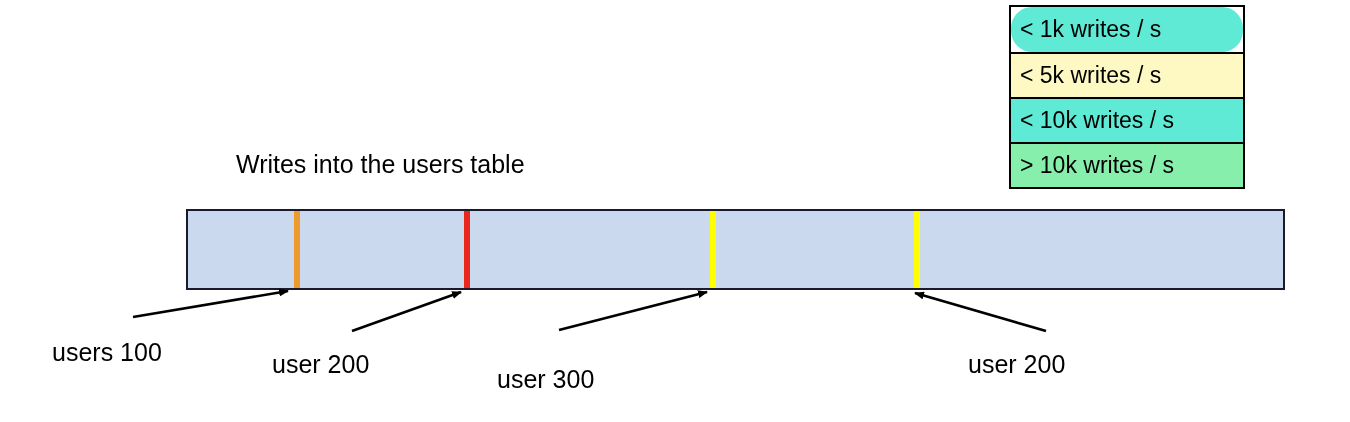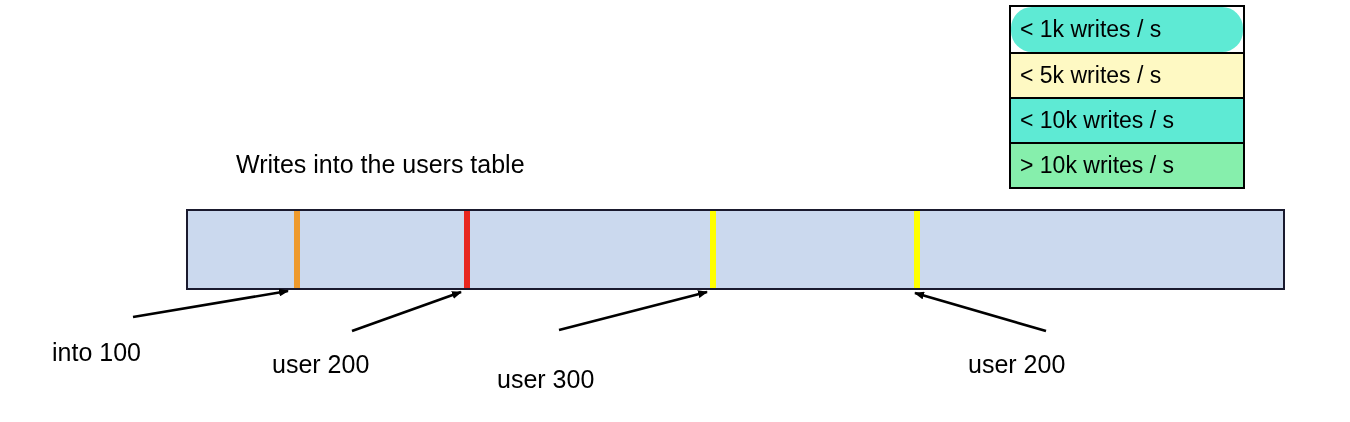--- a/index.html
+++ b/index.html
@@ -131,18 +131,18 @@
       </marker>
     </defs>
     <g>
       <line marker-end="url(#ah)" stroke="#000000" stroke-width="2.6" x1="133" y1="317" x2="288" y2="291"></line>
       <line marker-end="url(#ah)" stroke="#000000" stroke-width="2.6" x1="352" y1="331" x2="461" y2="292"></line>
       <line marker-end="url(#ah)" stroke="#000000" stroke-width="2.6" x1="559" y1="330" x2="707" y2="292"></line>
       <line marker-end="url(#ah)" stroke="#000000" stroke-width="2.6" x1="1046" y1="331" x2="915" y2="293"></line>
     </g>
   </svg>
 
-  <div class="pointer-label" style="left: 52px; top: 340px;">into 100</div>
+  <div class="pointer-label" style="left: 52px; top: 340px;">users 100</div>
   <div class="pointer-label" style="left: 272px; top: 352px;">user 200</div>
   <div class="pointer-label" style="left: 497px; top: 367px;">user 300</div>
   <div class="pointer-label" style="left: 968px; top: 352px;">user 200</div>
 
 </div>
 
 </body></html>

